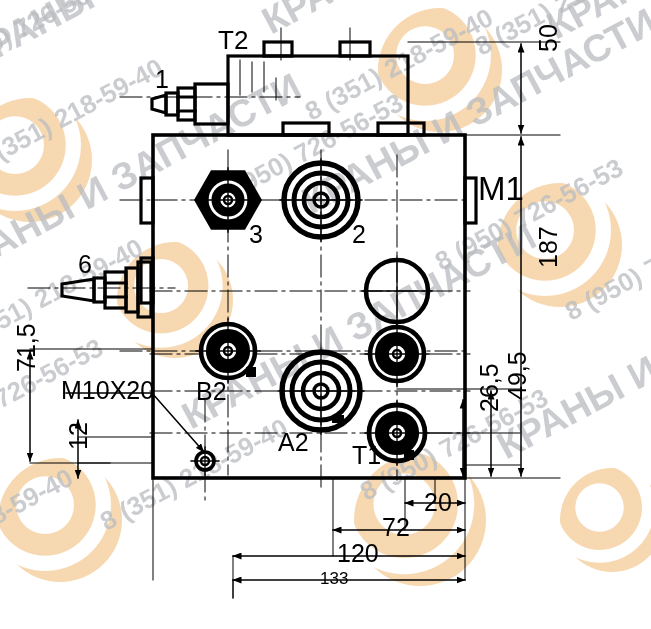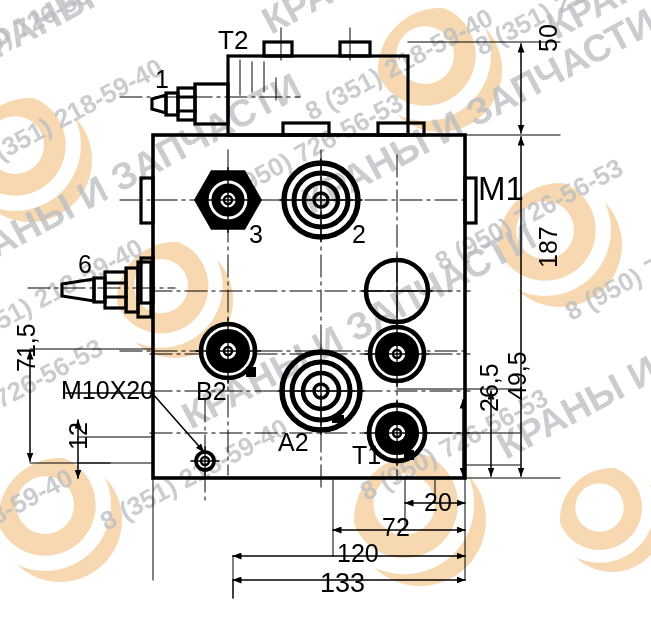--- a/index.html
+++ b/index.html
@@ -259,16 +259,16 @@
       <div class="lbl" style="left: 61px; top: 378px; font-size: 25px;">M10X20</div>
       <div class="lbl" style="left: 536px; top: 52px; font-size: 25px; transform: rotate(-90deg); transform-origin: left top;">50</div>
       <div class="lbl" style="left: 536px; top: 268px; font-size: 25px; transform: rotate(-90deg); transform-origin: left top;">187</div>
       <div class="lbl" style="left: 477px; top: 412px; font-size: 25px; transform: rotate(-90deg); transform-origin: left top;">26,5</div>
       <div class="lbl" style="left: 505px; top: 400px; font-size: 25px; transform: rotate(-90deg); transform-origin: left top;">49,5</div>
       <div class="lbl" style="left: 14px; top: 372px; font-size: 25px; transform: rotate(-90deg); transform-origin: left top;">71,5</div>
       <div class="lbl" style="left: 66px; top: 450px; font-size: 25px; transform: rotate(-90deg); transform-origin: left top;">12</div>
       <div class="lbl" style="left: 424px; top: 490px; font-size: 25px;">20</div>
       <div class="lbl" style="left: 382px; top: 515px; font-size: 25px;">72</div>
       <div class="lbl" style="left: 337px; top: 541px; font-size: 25px;">120</div>
-      <div class="lbl" style="left: 320px; top: 570px; font-size: 27px; text-align: center;">133</div>
+      <div class="lbl" style="left: 320px; top: 570px; font-size: 17px; text-align: center;">133</div>
     </div>
 
 </div>
 
 </body></html>

